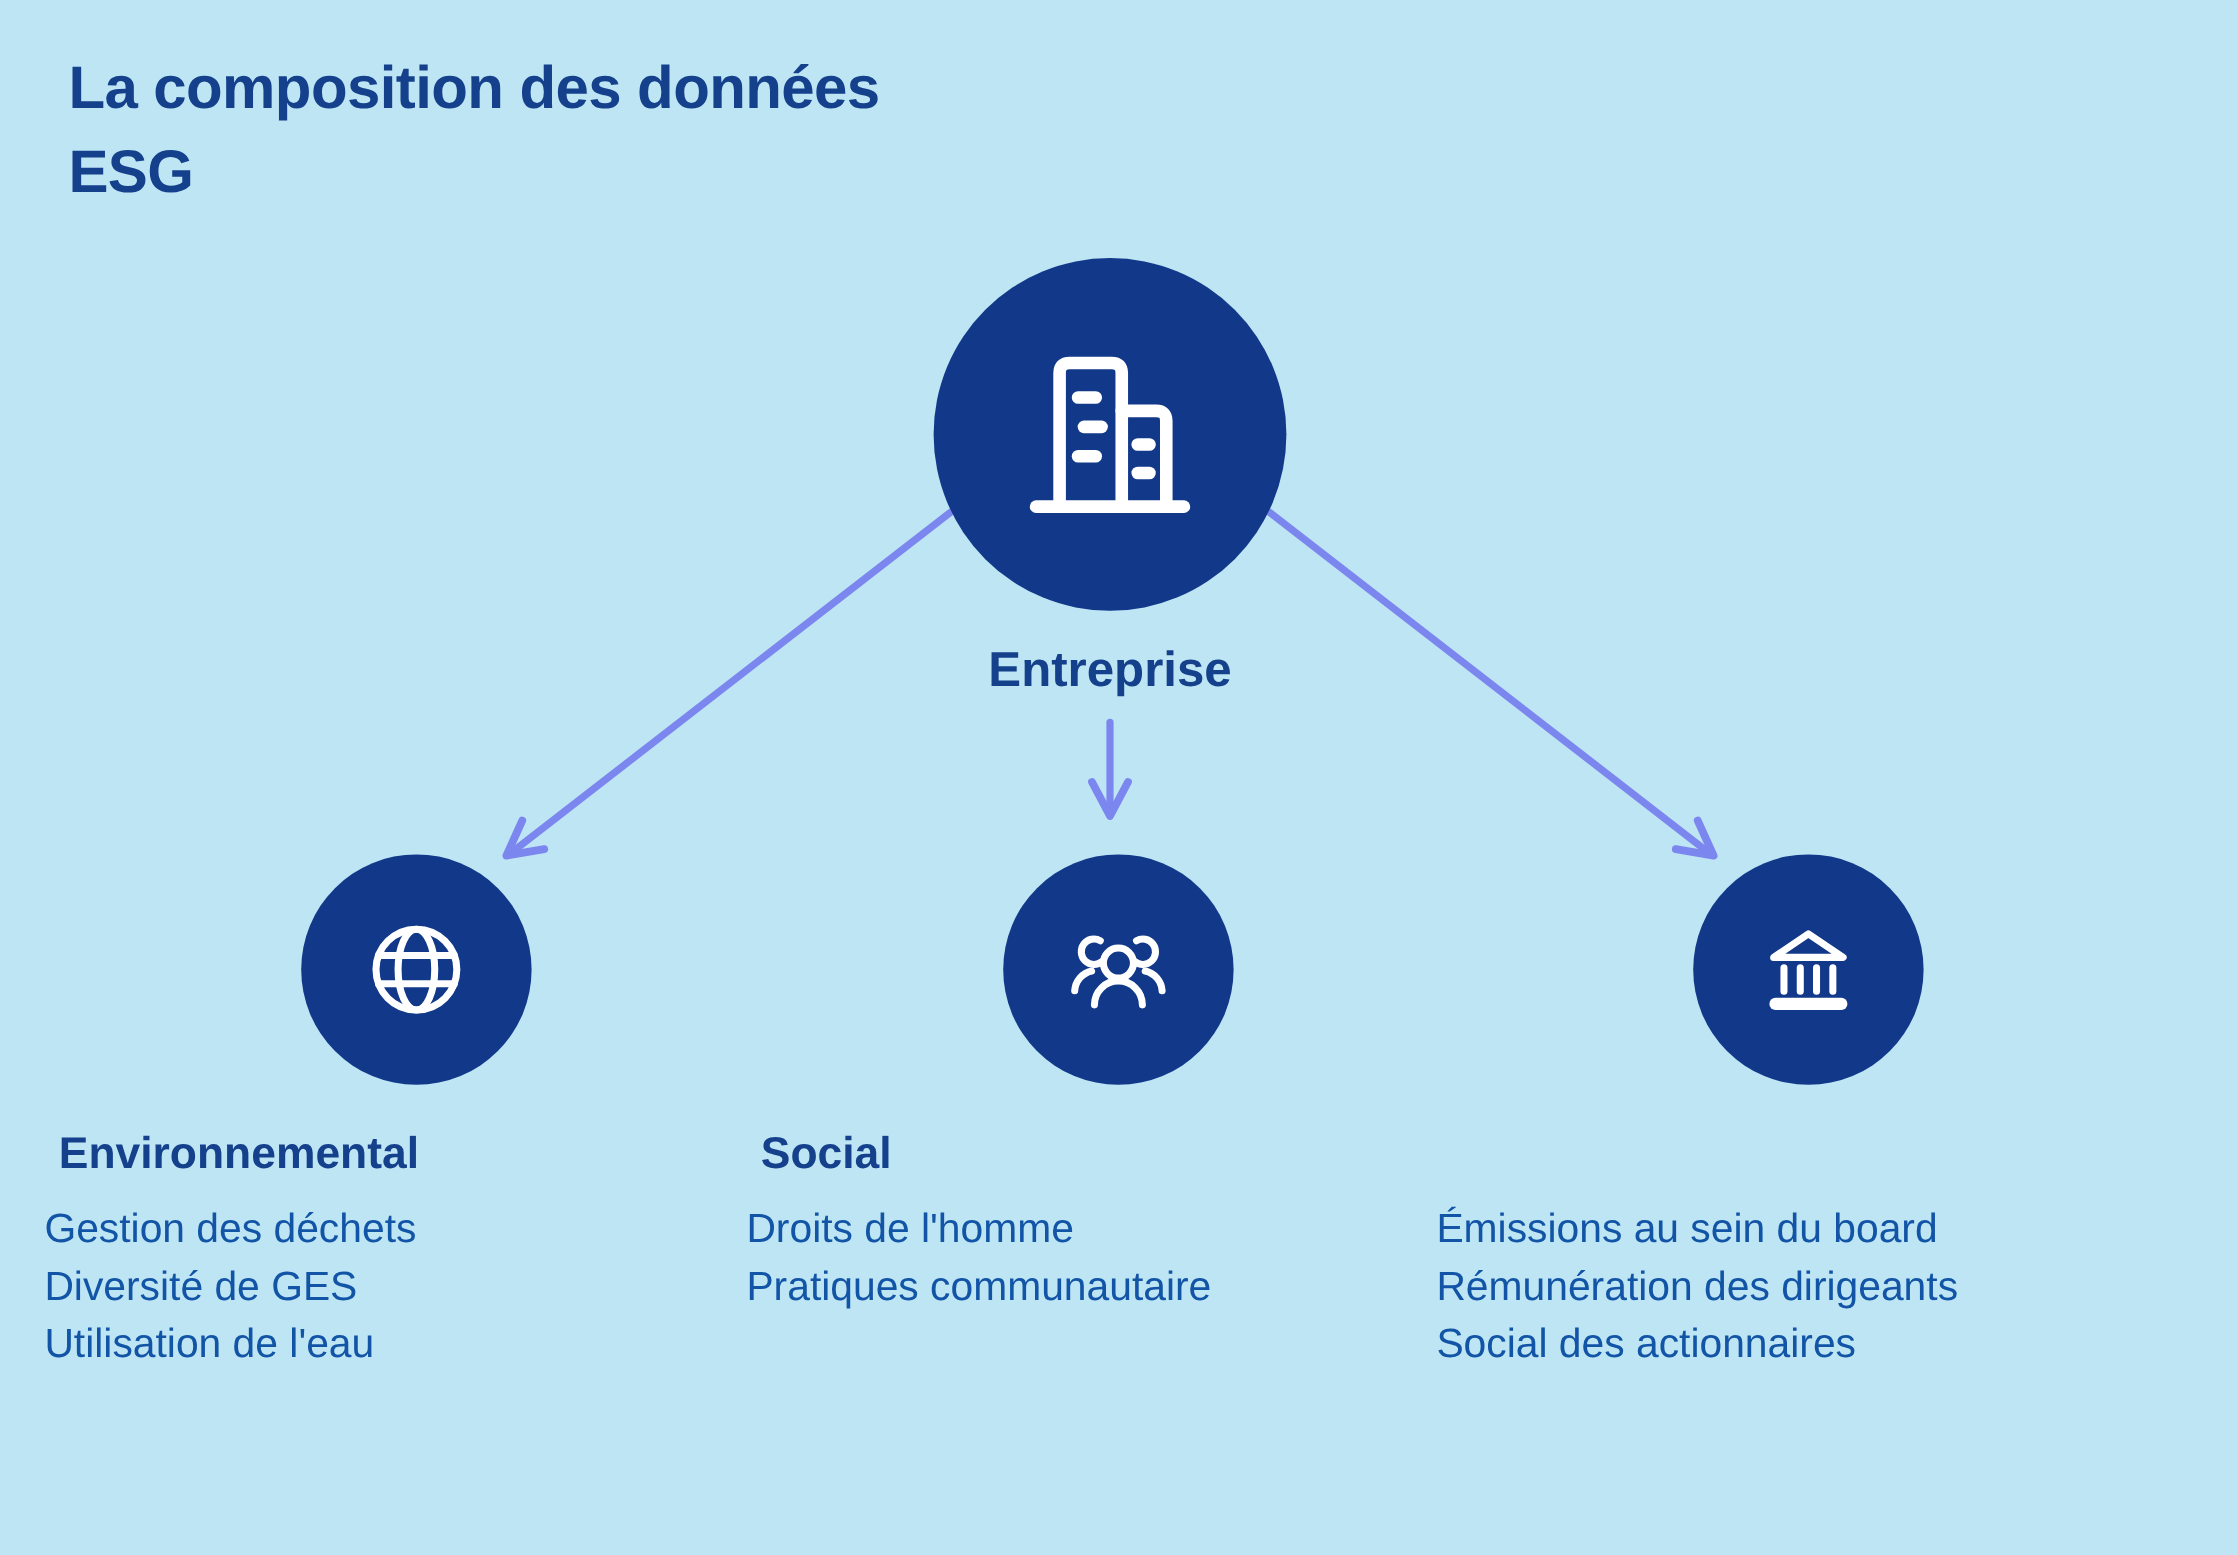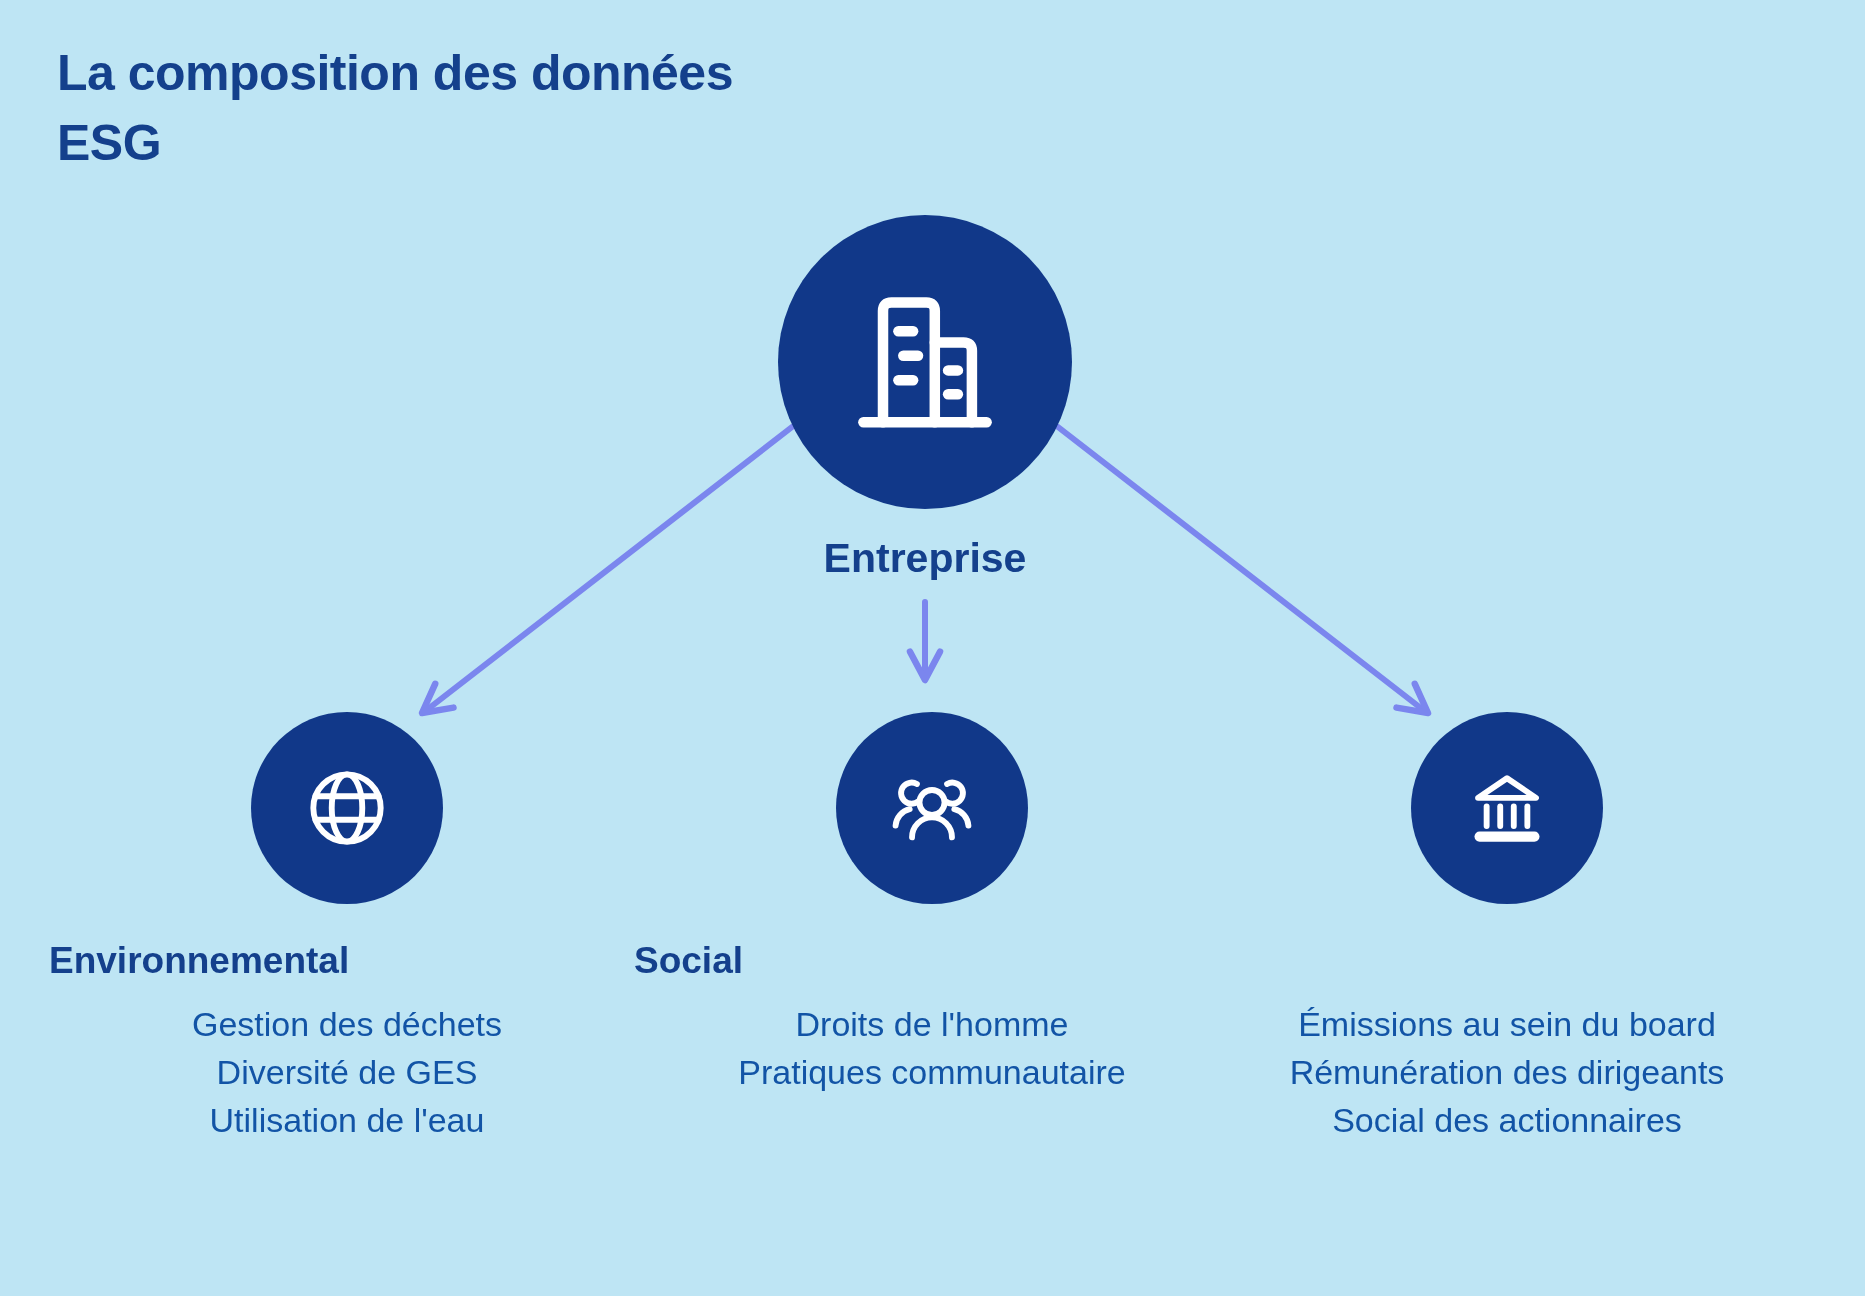--- a/index.html
+++ b/index.html
@@ -91,21 +91,21 @@
     margin: 12px;
     text-align: left;
     font-size: 37px;
     font-weight: 700;
     color: var(--heading);
   }
   .branch-items {
     position: absolute;
     top: 1000px;
     width: 620px;
-    text-align: center;
+    text-align: left;
     font-size: 34px;
     line-height: 48px;
     font-weight: 400;
     color: var(--body);
   }
   .col-env { left: 37px; }
   .col-soc { left: 622px; }
   .col-gov { left: 1197px; }
 </style>
 </head>

